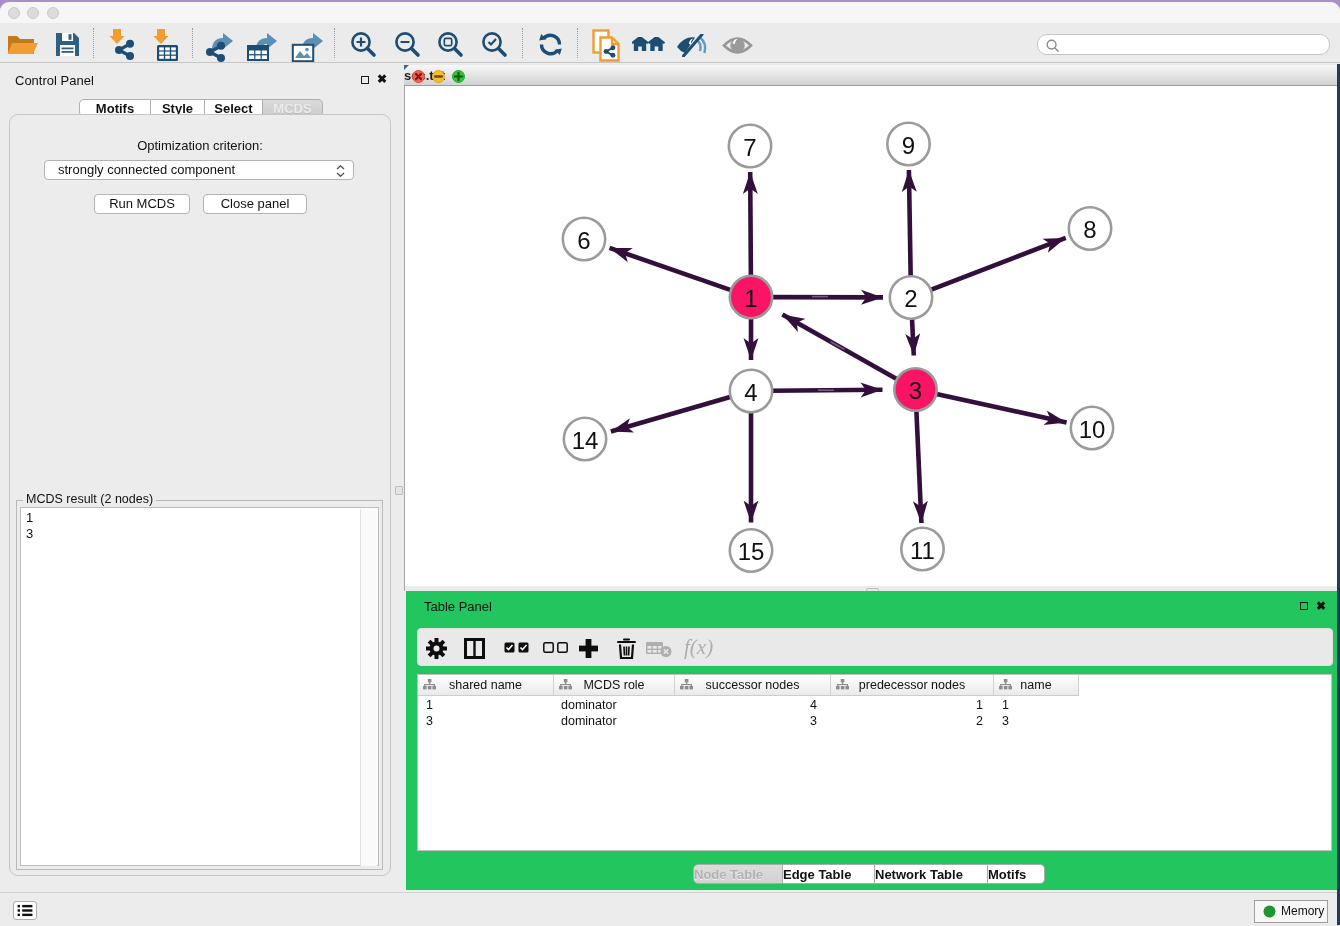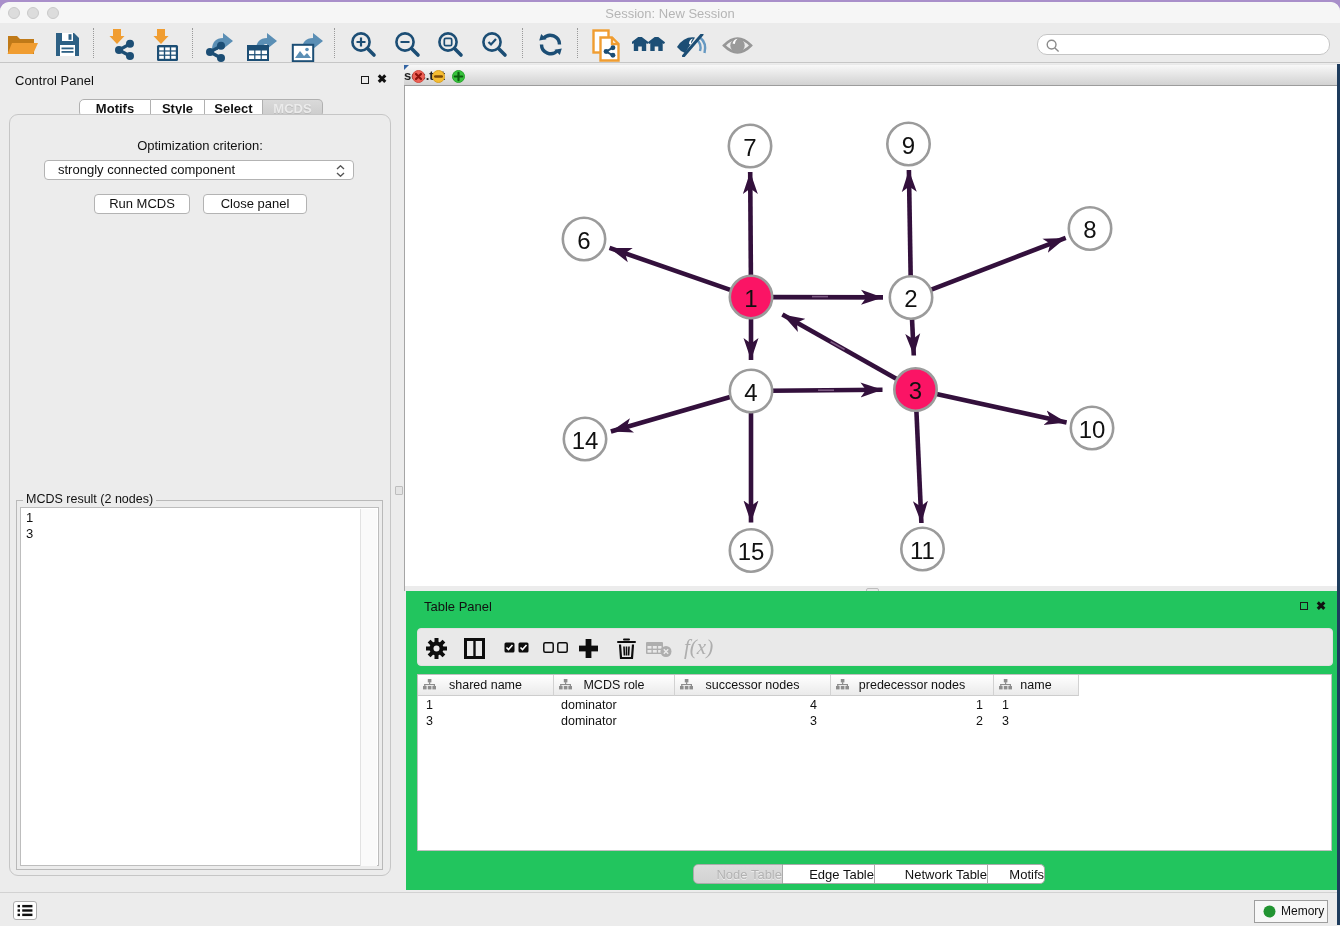--- a/index.html
+++ b/index.html
@@ -42,33 +42,32 @@
 #canvas{position:absolute;left:1px;top:22px;width:933px;height:500px;background:#fff}
 #netframe .leftedge{position:absolute;left:0;top:22px;width:1px;height:505px;background:#a5a5a5}
 
 #tablepanel{position:absolute;left:406px;top:528px;width:934px;height:299px;background:#22c55e}
 #tptitle{position:absolute;left:18px;top:8px;font-size:13px;color:#111}
 #tptools{position:absolute;left:11px;top:37px;width:916px;height:38px;background:#e9e9e9;border:1px solid #e0e0e0;border-radius:4px}
 #ttable{position:absolute;left:11px;top:83px;width:915px;height:177px;background:#fff;border:1px solid #c0c0c0}
 .th{position:absolute;top:0;height:21px;background:linear-gradient(#ffffff,#eaeaea);border-right:1px solid #d2d2d2;border-bottom:1px solid #cdcdcd;font-size:12.5px;color:#111;text-align:center;line-height:20px}
 .td{position:absolute;font-size:12.5px;color:#111;height:16px;line-height:16px}
 .btabs{position:absolute;display:flex;height:20px}
-.btab{font-size:13px;font-weight:normal;color:#111;background:#fff;border:1px solid #ababab;border-left:none;text-align:right;line-height:19px}
+.btab{font-size:13px;font-weight:bold;color:#111;background:#fff;border:1px solid #ababab;border-left:none;text-align:left;line-height:19px}
 
 #statusbar{position:absolute;left:0;top:890px;width:1340px;height:34px;background:#ececec;border-top:1px solid #d2d2d2}
 #membtn{position:absolute;left:1254px;top:7px;width:74px;height:23px;background:#f7f7f7;border:1px solid #9e9e9e;font-size:12px;color:#111}
 #listbtn{position:absolute;left:13px;top:8px;width:24px;height:19px;background:#fff;border:1px solid #adadad;border-radius:3px}
 </style></head>
 <body>
 <div id="app">
  <div id="titlebar">
   <div class="tl" style="left:8px"></div>
   <div class="tl" style="left:27px"></div>
   <div class="tl" style="left:47px"></div>
-  <div id="wtitle">Session: New Session</div>
  </div>
  <div id="toolbar">
       <svg class="ticon" style="left:7px;top:9px" width="31" height="25" viewBox="0 0 31 25">
         <path d="M1,4 L10,4 L13,7 L27,7 L27,11 L1,11 Z" fill="#c07a18"></path>
         <path d="M1,22 L1,6 L9.5,6 L12.5,9 L27,9 L27,22 Z" fill="#c07a18"></path>
         <path d="M5,11 L31,11 L26,22 L0.5,22 Z" fill="#f09d31"></path>
       </svg>
       <svg class="ticon" style="left:54px;top:8px" width="27" height="27" viewBox="0 0 27 27">
         <path d="M2,2 L20,2 L25,7 L25,25 L2,25 Z" fill="#2d6084"></path>
         <rect x="8" y="2" width="11" height="8" fill="#fff"></rect>

